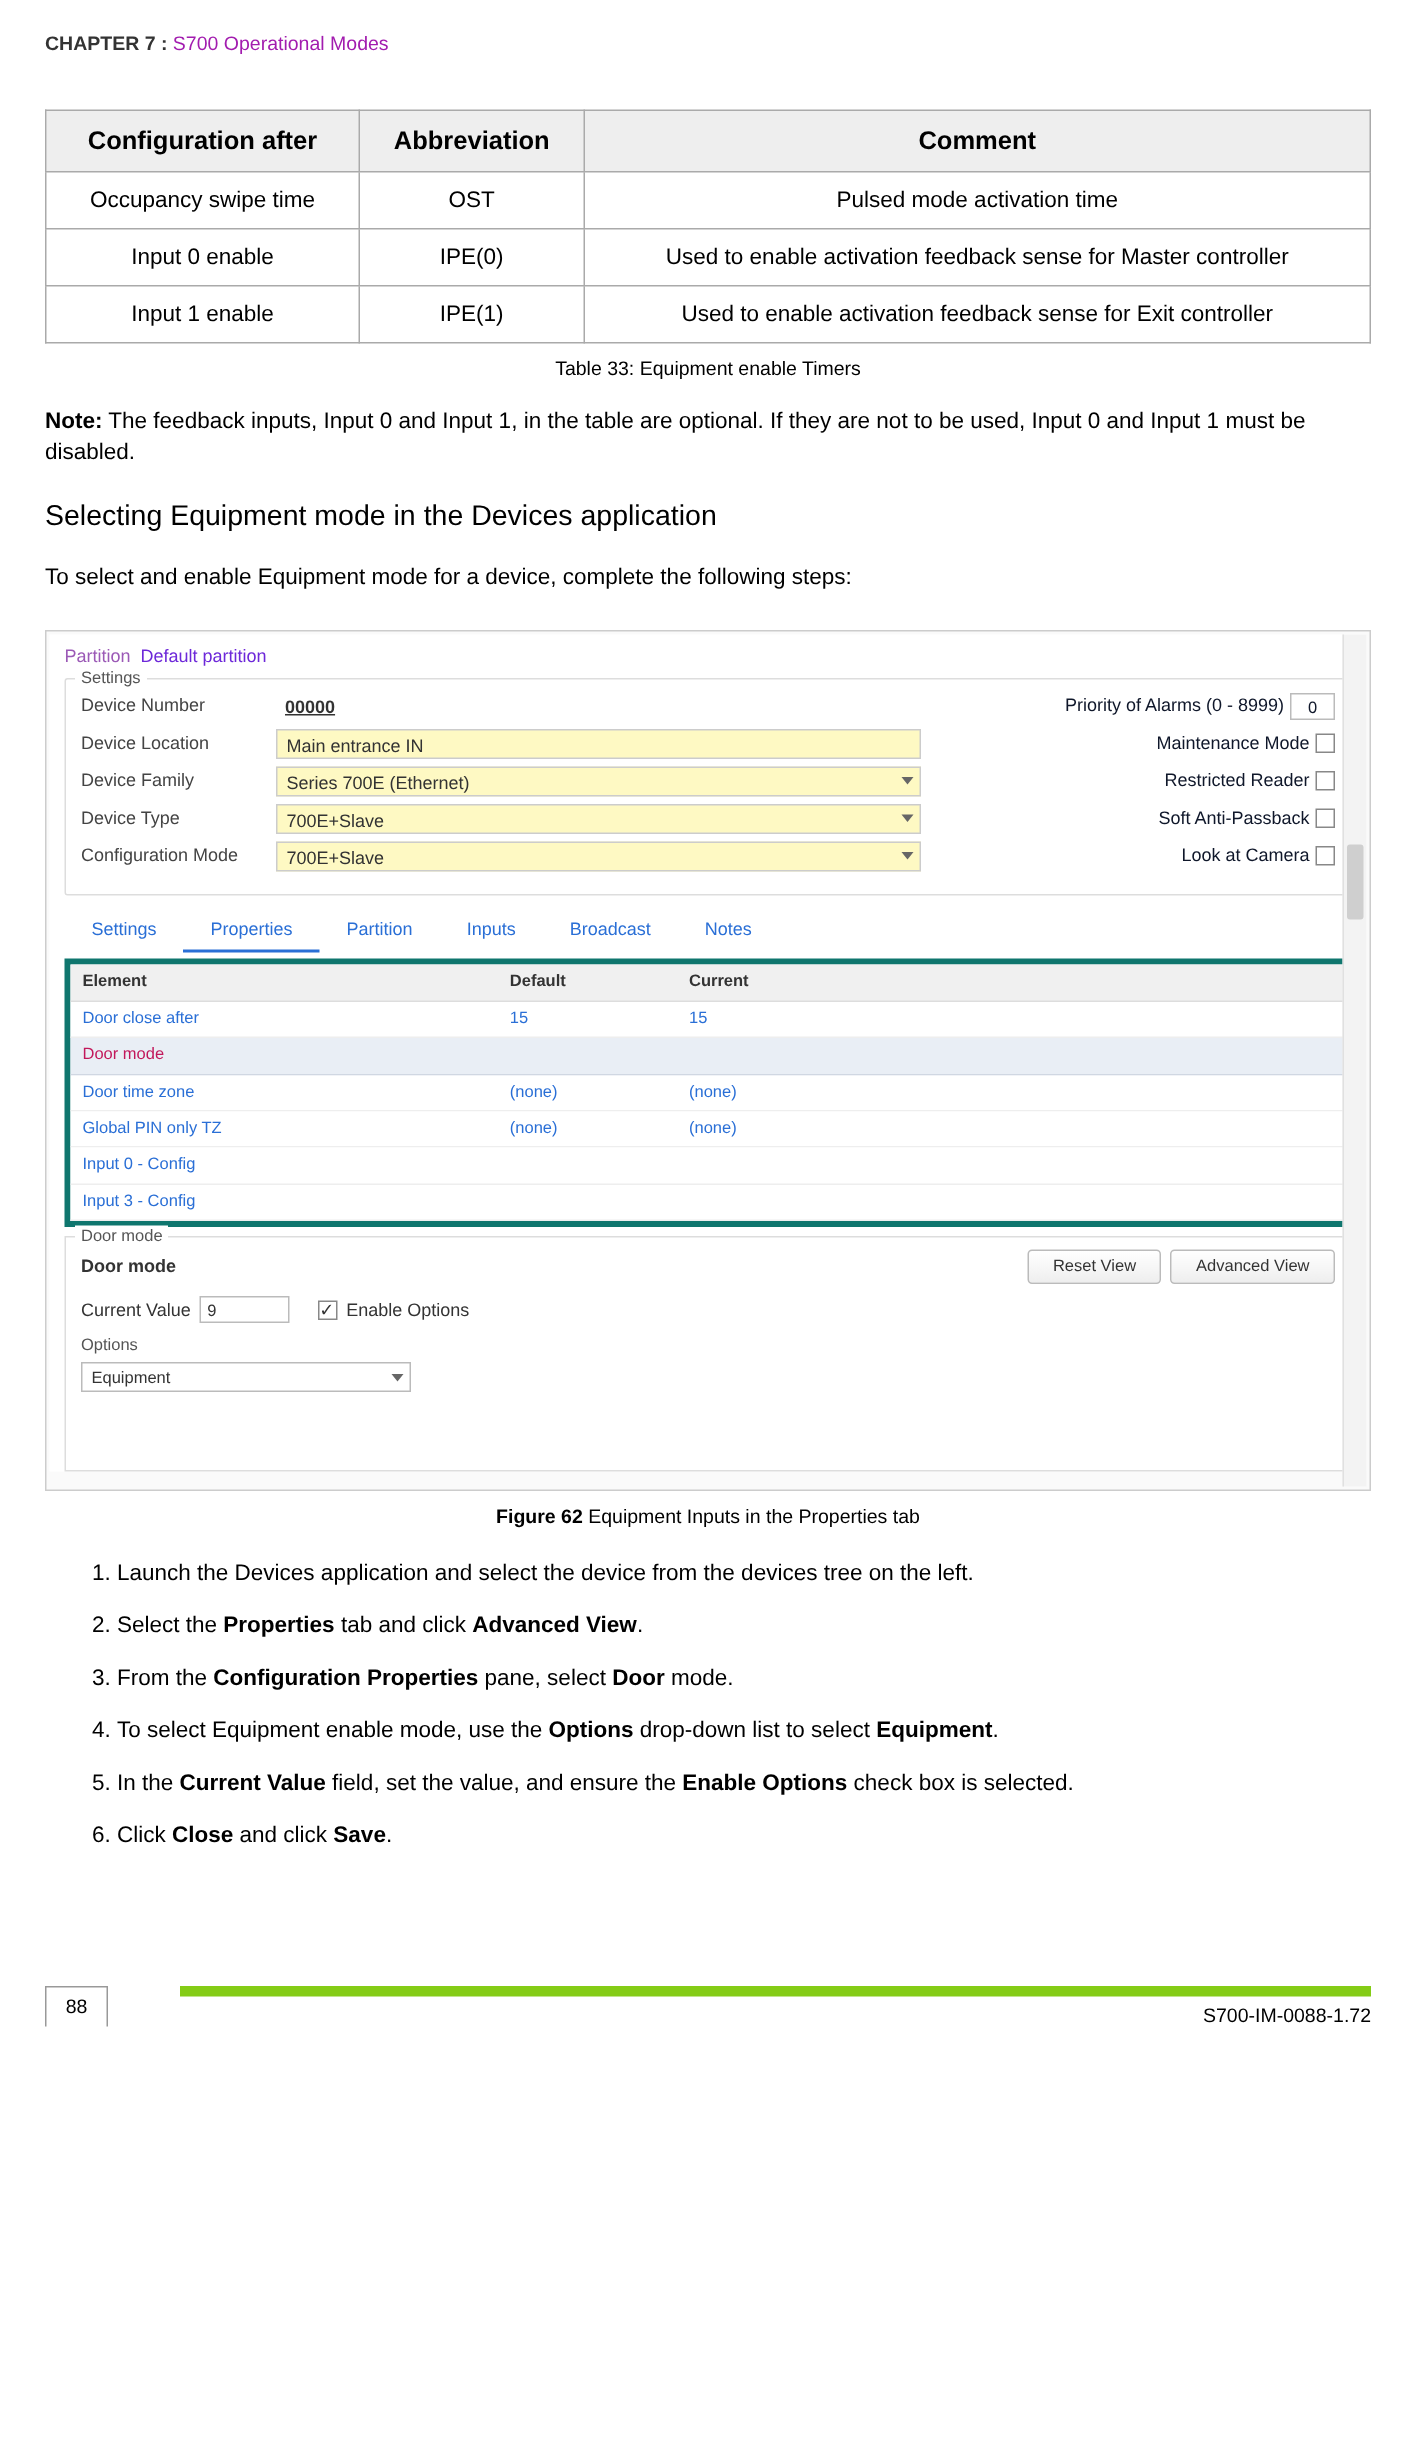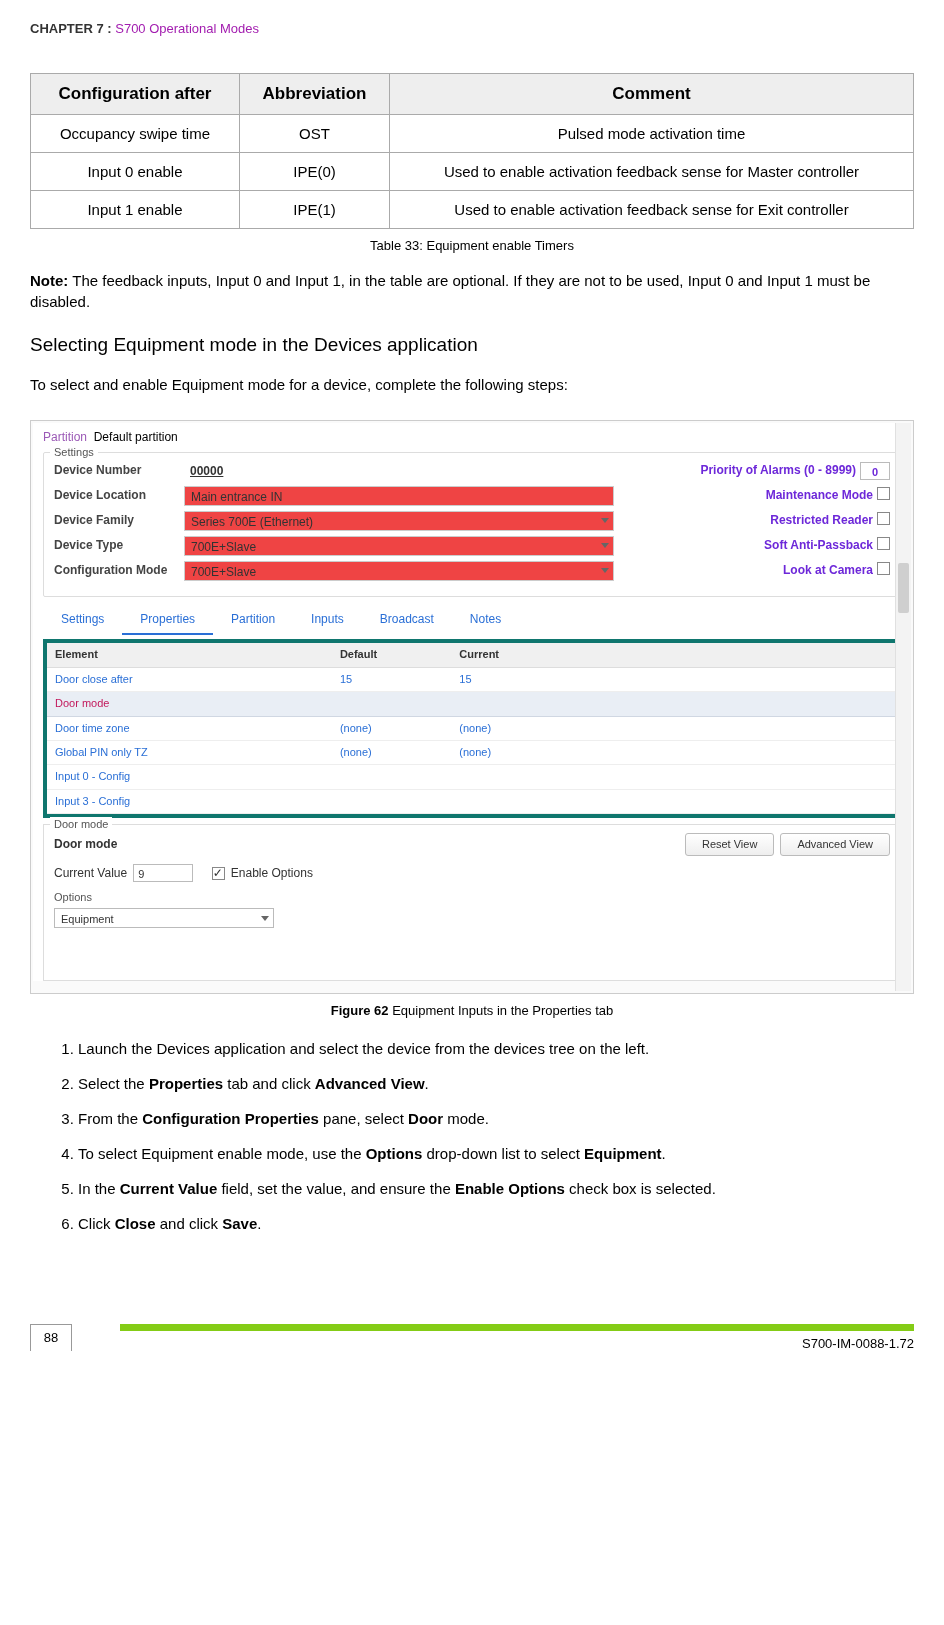--- a/index.html
+++ b/index.html
@@ -100,46 +100,46 @@
     background: #fff;
     font-family: "Segoe UI", Tahoma, sans-serif;
     font-size: 12px;
     color: #333;
   }
   .ui-partition {
     padding: 6px 10px;
     font-size: 12px;
   }
   .ui-partition .lnk1 { color: #9b59b6; }
-  .ui-partition .lnk2 { color: #000000; }
+  .ui-partition .lnk2 { color: #6d28d9; }
   .ui-settings {
     margin: 0 10px 8px 10px;
     border: 1px solid #ddd;
     padding: 8px 10px 10px 10px;
     border-radius: 2px;
     position: relative;
   }
   .ui-settings .grp-label {
     position: absolute; top:-8px; left:6px;
     background:#fff; padding:0 4px; font-size:11px; color:#555;
   }
   .ui-row { display:flex; align-items:center; margin-bottom:5px; }
-  .ui-row .l { width:130px; color:#444; font-size:12px;font-weight:bold; }
+  .ui-row .l { width:130px; color:#444; font-size:12px; }
   .ui-row .inp {
     flex: 0 0 430px;
-    background:#ef4444; border:1px solid #ccc; height:20px; line-height:20px;
+    background:#fef9c3; border:1px solid #ccc; height:20px; line-height:20px;
     padding:0 6px; font-size:12px; position:relative;
   }
   .ui-row .inp.bold { font-weight:bold; border:none; background:transparent;text-decoration:underline; }
   .ui-row .inp .caret {
     position:absolute; right:4px; top:6px;
     border-left:4px solid transparent; border-right:4px solid transparent;
     border-top:5px solid #666;
   }
-  .ui-row .r { margin-left:auto; display:flex; gap:4px; font-size:12px; color:#6d28d9;font-weight:bold;}
+  .ui-row .r { margin-left:auto; display:flex; align-items:center; gap:4px; font-size:12px; color:#0f172a;}
   .ui-chk { width:13px; height:13px; border:1px solid #888; background:#fff; display:inline-block; }
   .ui-num {
     width:30px; height:18px; border:1px solid #bbb; text-align:center; font-size:11px; line-height:18px;
     display:inline-block; background:#fff;
   }
 
   .ui-tabs {
     display:flex; gap:0; margin: 0 10px;
     font-size:12px;
   }

